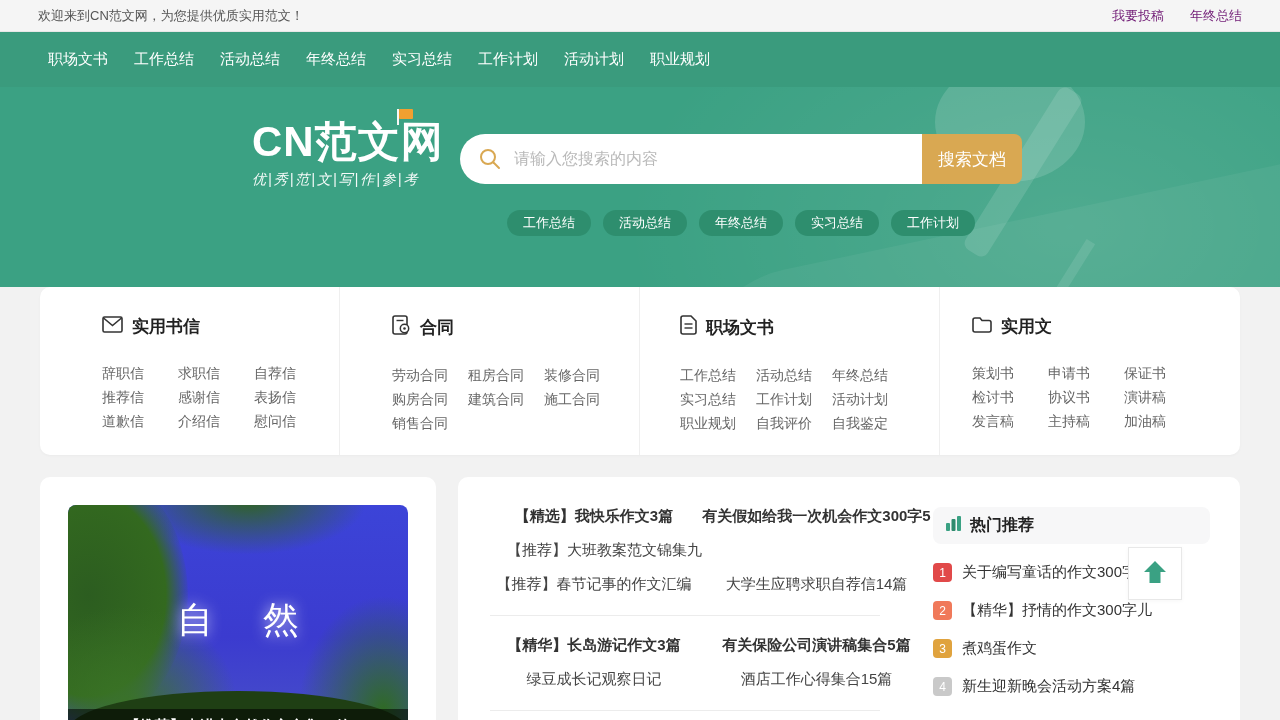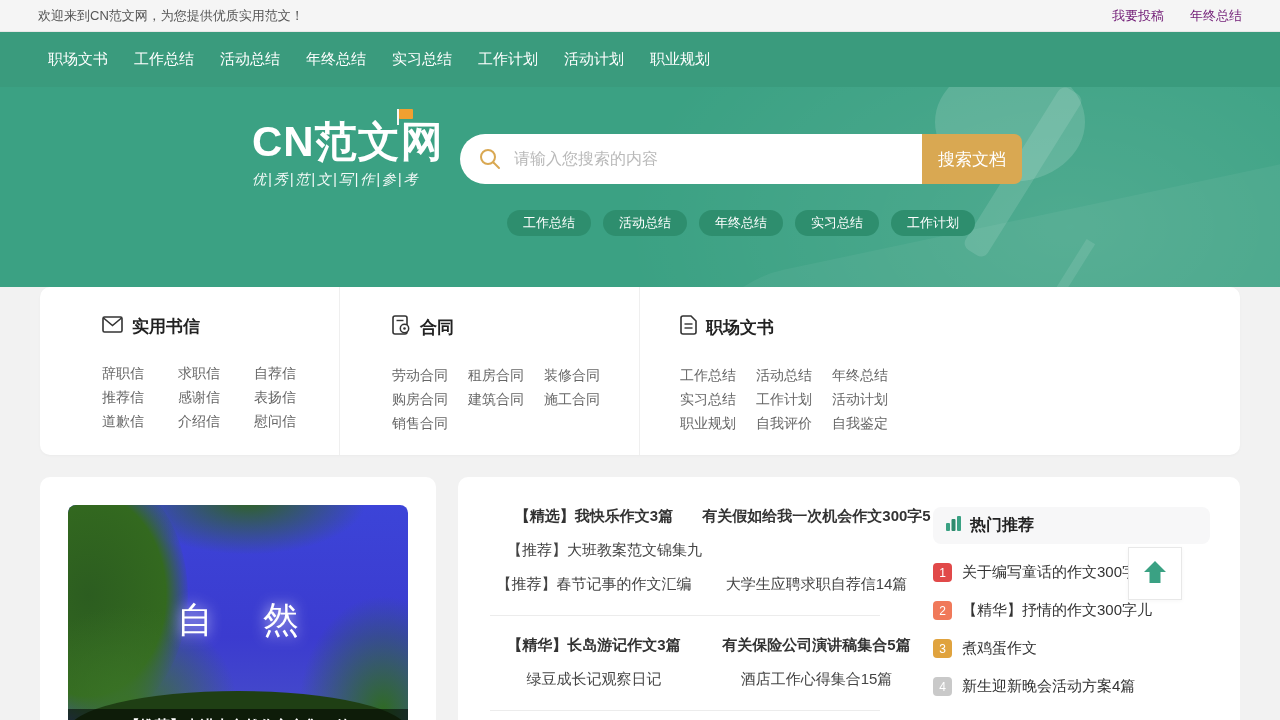--- a/index.html
+++ b/index.html
@@ -237,20 +237,41 @@
         <span>年终总结</span>
         <span>实习总结</span>
         <span>工作计划</span>
         <span>活动计划</span>
         <span>职业规划</span>
         <span>自我评价</span>
         <span>自我鉴定</span>
       </div>
     </div>
 
+    <div class="cat-col">
+      <div class="cat-head">
+        <span>
+          <svg width="20" height="17" viewBox="0 0 20 17">
+              <path d="M1 4 a2 2 0 0 1 2-2 h5 l2 2.5 h7 a2 2 0 0 1 2 2 v7.5 a2 2 0 0 1 -2 2 h-14 a2 2 0 0 1 -2 -2 z" fill="none" stroke="#333" stroke-width="1.6"></path>
+            </svg>
+        </span>
+        <span>实用文</span>
+      </div>
+      <div class="cat-links">
+        <span>策划书</span>
+        <span>申请书</span>
+        <span>保证书</span>
+        <span>检讨书</span>
+        <span>协议书</span>
+        <span>演讲稿</span>
+        <span>发言稿</span>
+        <span>主持稿</span>
+        <span>加油稿</span>
+      </div>
+    </div>
   </div>
 
   <div class="feat-card">
     <div class="feat-img">
       <div class="tree tree-t"></div>
       <div class="tree tree-l1"></div>
       <div class="tree tree-l2"></div>
       <div class="tree tree-r"></div>
       <div class="hill"></div>
       <div class="feat-text">自 然</div>

